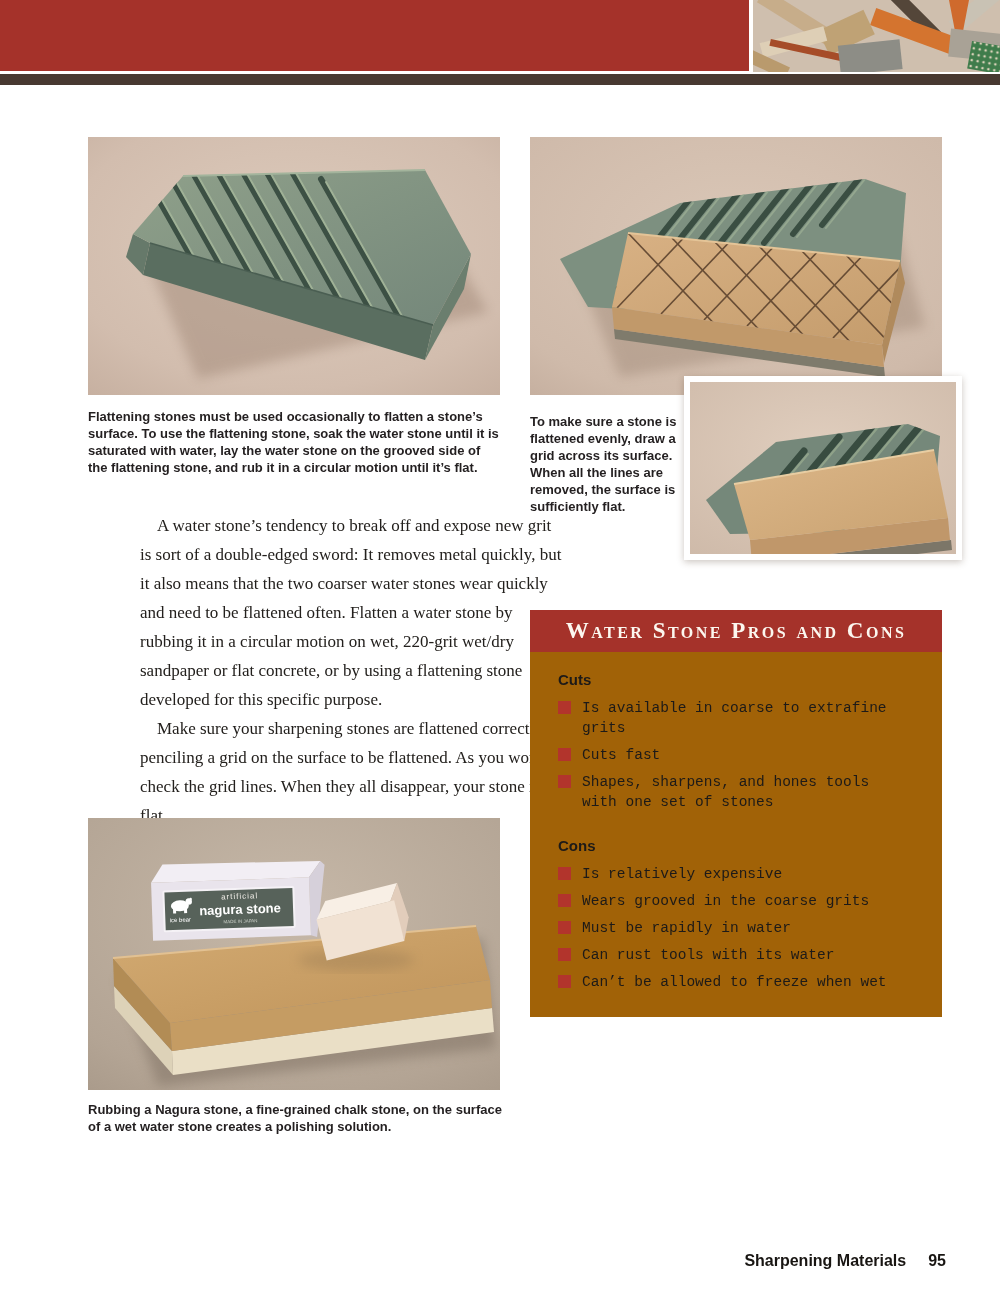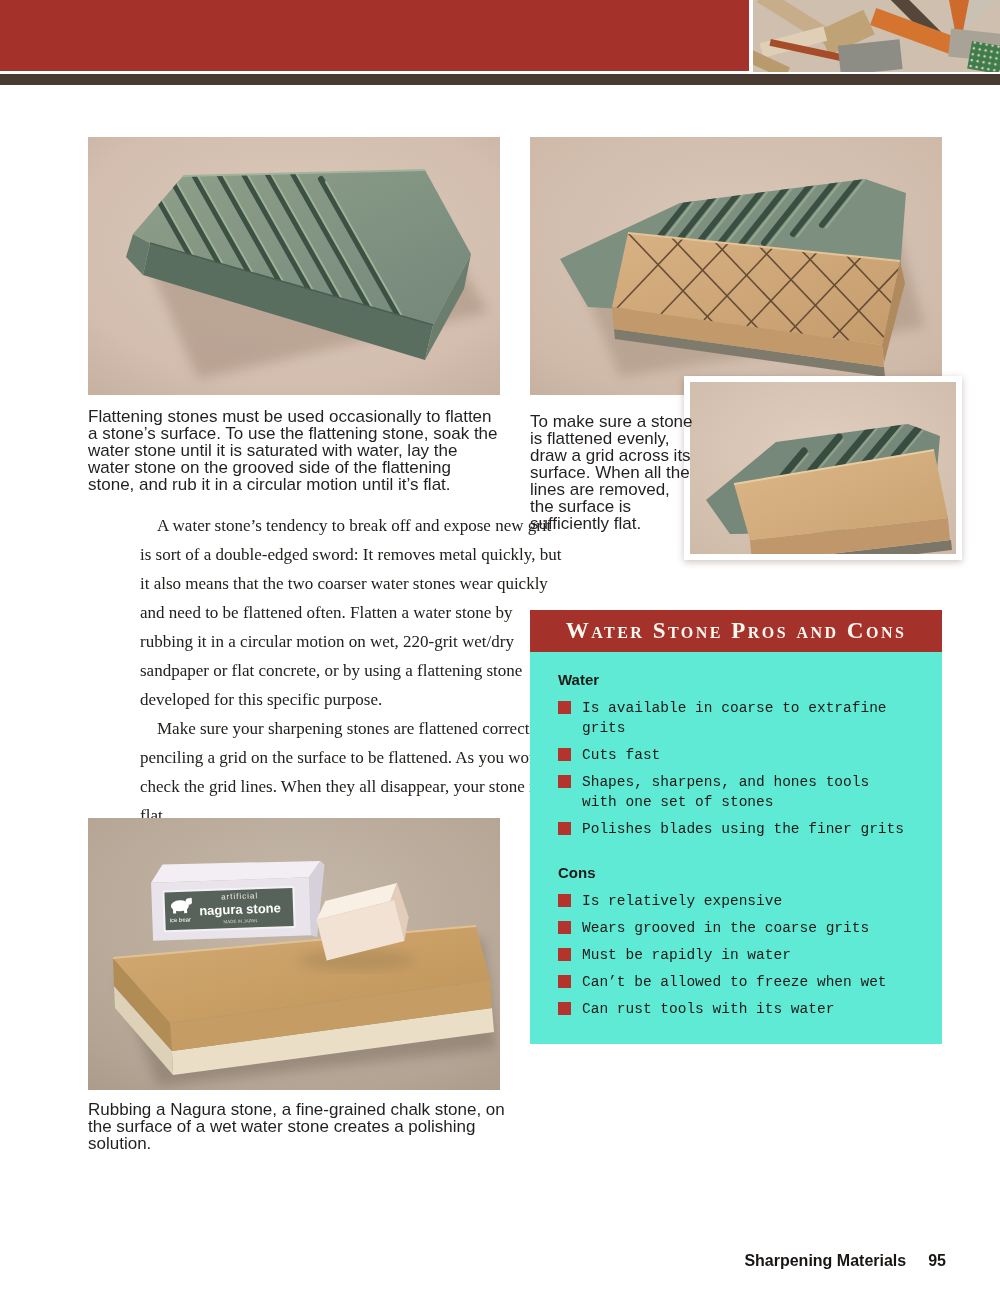--- a/index.html
+++ b/index.html
@@ -6,30 +6,30 @@
   .page { position:relative; width:1000px; height:1294px; background:#ffffff;
           font-family:"Liberation Sans", sans-serif; overflow:hidden; margin:0 auto; }
 
   .band-red   { position:absolute; left:0; top:0; width:749px; height:71px; background:#a5322a; }
   .band-brown { position:absolute; left:0; top:74px; width:1000px; height:11px; background:#483931; }
   .header-photo { position:absolute; left:753px; top:0; width:247px; height:72px; }
 
   .photo { position:absolute; }
   svg { display:block; }
 
-  .caption { position:absolute; font-size:17px; line-height:17px; font-weight:normal; color:#231f20; }
+  .caption { position:absolute; font-size:13px; line-height:17px; font-weight:bold; color:#231f20; }
   #caption-flattening { left:88px; top:408px; width:412px; }
   #caption-grid { left:530px; top:413px; width:164px; }
   #caption-nagura { left:88px; top:1101px; width:420px; }
 
   .body-text { position:absolute; left:104px; top:511px; width:424px;
                font-family:"Liberation Serif", serif; font-size:17px; line-height:29px; color:#23201d;margin-left:36px; }
   .body-text p { margin:0; text-indent:17px; }
 
-  .pc-box { position:absolute; left:530px; top:610px; width:412px; background:#5eead4; }
+  .pc-box { position:absolute; left:530px; top:610px; width:412px; background:#a16207; }
   .pc-header { background:#a5322a; height:42px; display:flex; align-items:center; justify-content:center; }
   .pc-title { font-family:"Liberation Serif", serif; font-variant:small-caps; font-weight:bold;
               letter-spacing:2.5px; color:#fcf7ef; font-size:23px; }
   .pc-body { padding:19px 22px 18px 28px; }
   .pc-subhead { font-weight:bold; font-size:15px; color:#1d1a18; margin:0 0 10px 0; }
   .pc-list { list-style:none; margin:0; padding:0; }
   .pc-item { display:flex; gap:11px; font-size:14.5px; line-height:20px; color:#1d1a18; margin-bottom:7px;font-family:Liberation Mono, monospace; }
   .pc-item .bullet { flex:none; width:13px; height:13px; background:#b2342c; margin-top:3px; }
   .cons-block { margin-top:25px; }
 
@@ -260,61 +260,57 @@
   <div class="body-text">
     <p>A water stone’s tendency to break off and expose new grit is sort of a double-edged sword: It removes metal quickly, but it also means that the two coarser water stones wear quickly and need to be flattened often. Flatten a water stone by rubbing it in a circular motion on wet, 220-grit wet/dry sandpaper or flat concrete, or by using a flattening stone developed for this specific purpose.</p>
     <p>Make sure your sharpening stones are flattened correctly by penciling a grid on the surface to be flattened. As you work, check the grid lines. When they all disappear, your stone is flat.</p>
   </div>
 
   <div class="pc-box">
     <div class="pc-header">
       <span class="pc-title">Water Stone Pros and Cons</span>
     </div>
     <div class="pc-body">
-      <p class="pc-subhead">Water</p>
+      <p class="pc-subhead">Cuts</p>
       <ul class="pc-list">
         <li class="pc-item">
             <span class="bullet"></span>
             <span>Is available in coarse to extrafine grits</span>
           </li>
         <li class="pc-item">
             <span class="bullet"></span>
             <span>Cuts fast</span>
           </li>
         <li class="pc-item">
             <span class="bullet"></span>
             <span style="max-width:300px;">Shapes, sharpens, and hones tools with one set of stones</span>
           </li>
-        <li class="pc-item">
-            <span class="bullet"></span>
-            <span>Polishes blades using the finer grits</span>
-          </li>
       </ul>
       <div class="cons-block">
         <p class="pc-subhead">Cons</p>
         <ul class="pc-list">
           <li class="pc-item">
               <span class="bullet"></span>
               <span>Is relatively expensive</span>
             </li>
           <li class="pc-item">
               <span class="bullet"></span>
               <span>Wears grooved in the coarse grits</span>
             </li>
           <li class="pc-item">
               <span class="bullet"></span>
               <span>Must be rapidly in water</span>
             </li>
           <li class="pc-item">
               <span class="bullet"></span>
+              <span>Can rust tools with its water</span>
+            </li>
+          <li class="pc-item">
+              <span class="bullet"></span>
               <span>Can’t be allowed to freeze when wet</span>
-            </li>
-          <li class="pc-item">
-              <span class="bullet"></span>
-              <span>Can rust tools with its water</span>
             </li>
         </ul>
       </div>
     </div>
   </div>
 
   <div class="photo" style="left:88px; top:818px;">
     <svg viewBox="0 0 412 272" width="412" height="272">
       <defs>
         <radialGradient id="bg4" cx="0.5" cy="0.35" r="0.95">

